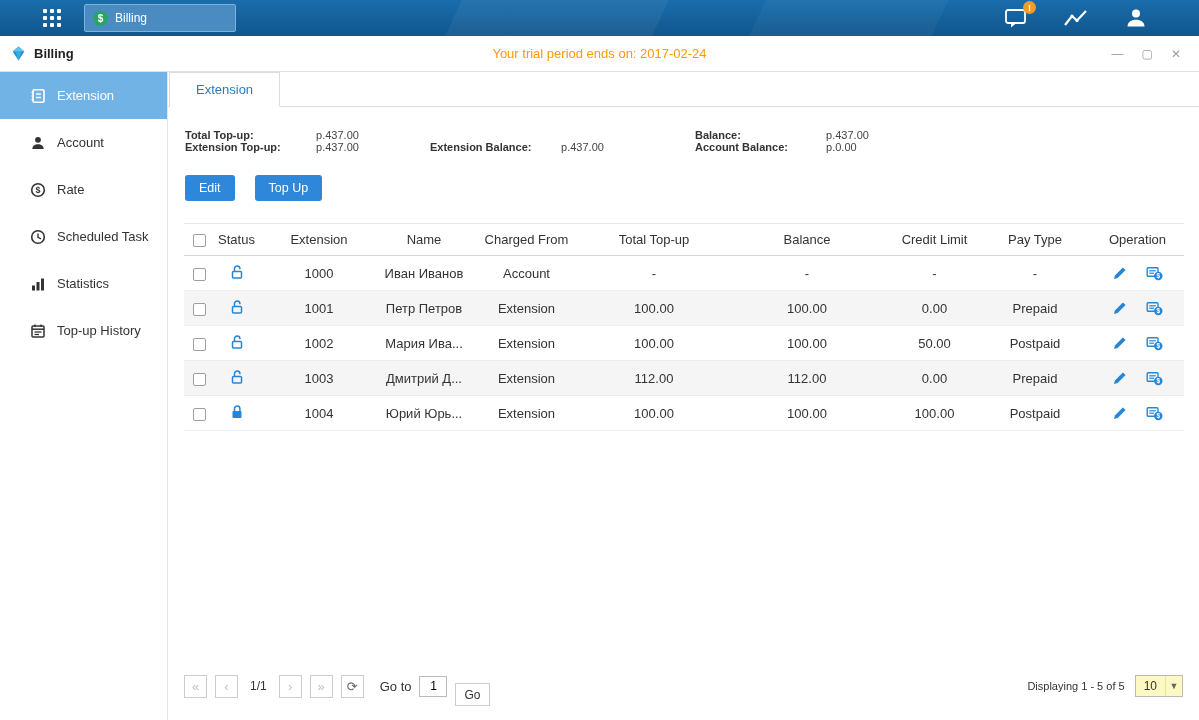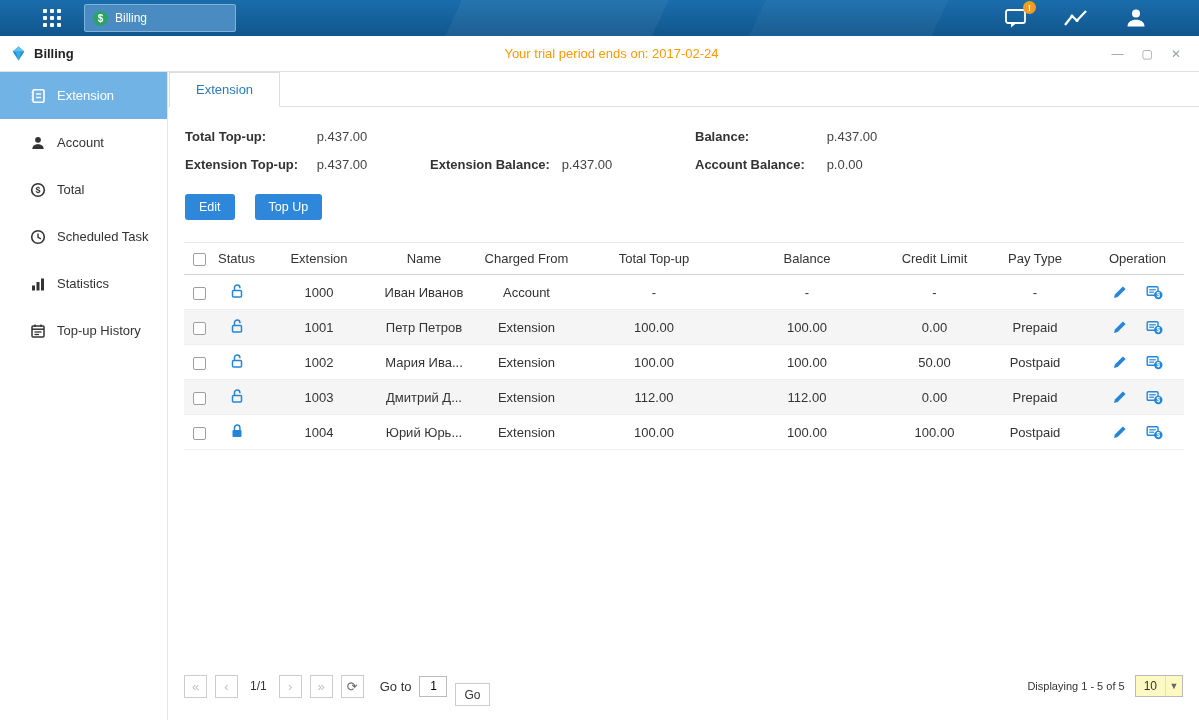--- a/index.html
+++ b/index.html
@@ -26,42 +26,42 @@
   .tb-ico { position:relative; width:26px; height:24px; display:flex; align-items:center; justify-content:center; cursor:pointer; }
   .badge { position:absolute; top:-5px; right:-7px; width:13px; height:13px; border-radius:50%;
            background:#f59a23; color:#fff; font-size:9px; font-weight:bold; display:flex;
            align-items:center; justify-content:center; }
 
   
   .titlebar { height:36px; background:#fff; border-bottom:1px solid #e0e0e0; display:flex;
               align-items:center; position:relative; }
   .gem { margin-left:10px; }
   .win-title { margin-left:7px; font-size:13px; font-weight:bold; color:#222; }
-  .trial { position:absolute; left:50%; transform:translateX(-50%); color:#ff9900; font-size:13px;margin-left:12px; }
+  .trial { position:absolute; left:50%; transform:translateX(-50%); color:#ff9900; font-size:13px; }
   .win-controls { margin-left:auto; display:flex; align-items:center; gap:18px; padding-right:18px; color:#9aa0a6; }
   .win-controls span { font-size:12px; cursor:pointer; line-height:1; }
 
   
   .app-body { display:flex; height:648px; }
   .sidebar { width:168px; border-right:1px solid #e4e4e4; background:#fff; flex-shrink:0; }
   .side-item { height:47px; display:flex; align-items:center; padding-left:30px; gap:11px;
                font-size:13px; color:#333; cursor:pointer; }
   .side-item svg { flex-shrink:0; }
   .side-item.active { background:#72b3e6; color:#fff; }
 
   .main { flex:1; display:flex; flex-direction:column; min-width:0; }
 
   
   .tabstrip { border-bottom:1px solid #ddd; padding-left:1px; margin-top:0; }
   .tab { display:inline-block; padding:9px 26px; border:1px solid #ddd; border-bottom:1px solid #fff;
          margin-bottom:-1px; background:#fff; color:#2b7ab8; font-size:13px; cursor:pointer; }
 
   
-  .summary { display:grid; grid-template-columns:245px 265px 235px 1fr; row-gap:13px;
-             padding:22px 17px 0 17px; font-size:13px; color:#333; }
+  .summary { display:grid; grid-template-columns:245px 265px 235px 1fr; 
+             padding:22px 17px 0 17px; font-size:11px; color:#333; }
   .pair .lbl { display:inline-block; width:128px; font-weight:bold; }
   .pair .val { color:#444; }
 
   
   .actions { display:flex; gap:20px; padding:22px 17px 0 17px; }
   .btn-blue { background:#2e87d8; color:#fff; border:none; border-radius:3px; height:26px;
               padding:0 14px; font-size:12.5px; font-family:inherit; cursor:pointer; }
 
   
   table.grid { border-collapse:collapse; table-layout:fixed; width:1000px; margin:22px 16px 0 16px; font-size:13px; }
@@ -172,21 +172,21 @@
           <circle cx="8" cy="4.8" r="2.9" fill="currentColor"></circle>
           <path d="M2.3 14c0-3.2 2.6-4.8 5.7-4.8s5.7 1.6 5.7 4.8z" fill="currentColor"></path>
         </svg>
         <span>Account</span>
       </div>
       <div class="side-item">
         <svg width="16" height="16" viewBox="0 0 16 16">
           <circle cx="8" cy="8" r="6.3" fill="none" stroke="currentColor" stroke-width="1.6"></circle>
           <text x="8" y="11.3" text-anchor="middle" font-size="9" font-weight="bold" fill="currentColor">$</text>
         </svg>
-        <span>Total</span>
+        <span>Rate</span>
       </div>
       <div class="side-item">
         <svg width="16" height="16" viewBox="0 0 16 16">
           <circle cx="8" cy="8" r="6.3" fill="none" stroke="currentColor" stroke-width="1.6"></circle>
           <polyline points="8,4.5 8,8.3 11,9.8" fill="none" stroke="currentColor" stroke-width="1.4"></polyline>
         </svg>
         <span>Scheduled Task</span>
       </div>
       <div class="side-item">
         <svg width="16" height="16" viewBox="0 0 16 16">

